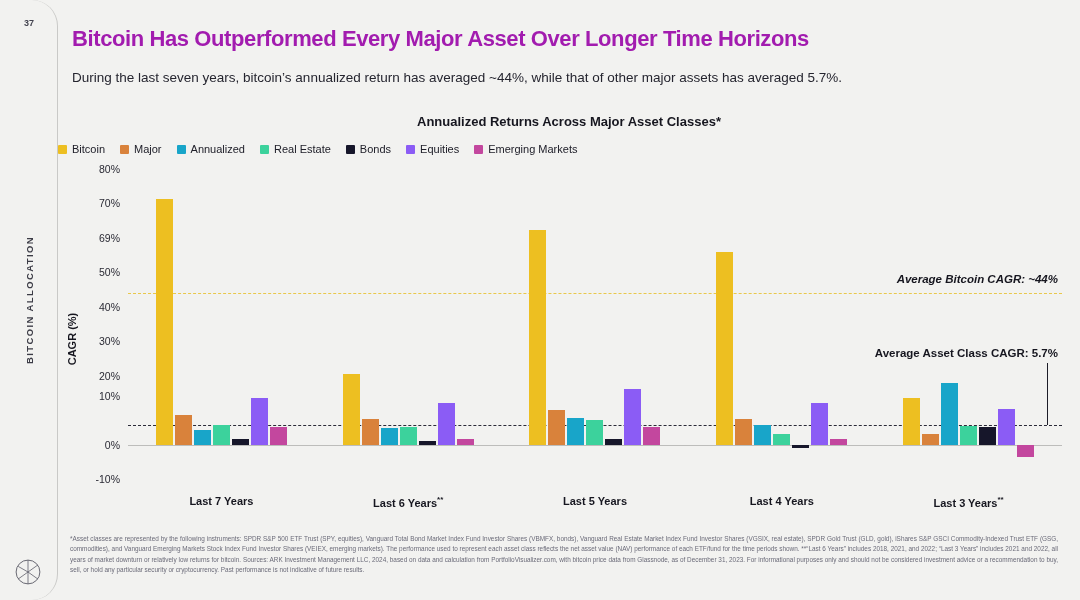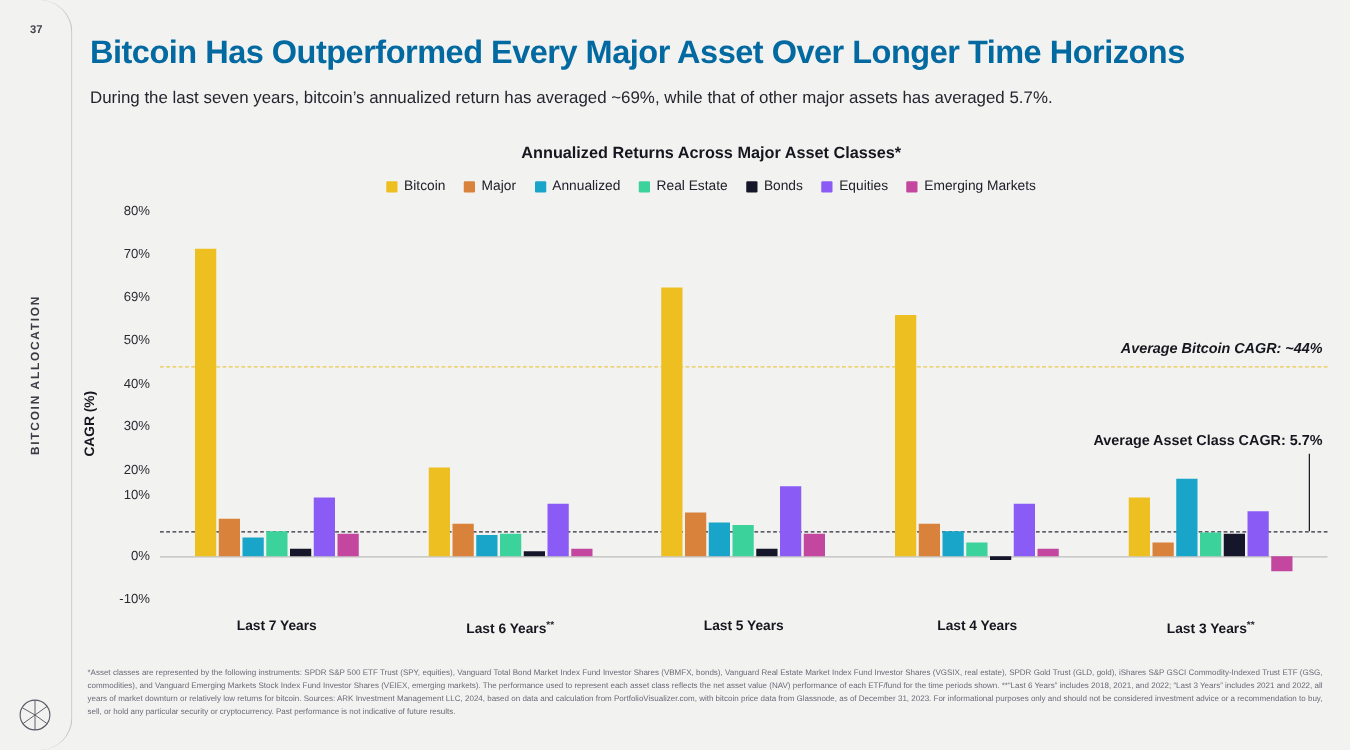--- a/index.html
+++ b/index.html
@@ -44,24 +44,24 @@
     position: absolute;
     bottom: 14px; left: 14px;
     width: 28px; height: 28px;
   }
 
   
   #slide-title {
     position: absolute;
     left: 72px; top: 26px;
     width: 980px;
-    font-size: 26px;
+    font-size: 22px;
     font-weight: 800;
     letter-spacing: -0.4px;
-    color: #0369a1;
+    color: #a21caf;
   }
   #slide-subtitle {
     position: absolute;
     left: 72px; top: 70px;
     width: 980px;
     font-size: 13.5px;
     font-weight: 400;
     color: #25252f;
   }
 
@@ -75,21 +75,20 @@
     text-align: center;
     font-size: 13px;
     font-weight: 800;
     color: #16161f;
     margin-top: 6px;
   }
 
   
   #legend {
     display: flex;
-    justify-content: center;
     align-items: center;
     gap: 15px;
     margin-top: 14px;
   }
   .legend-item { display: flex; align-items: center; gap: 5px; }
   .legend-swatch { width: 9px; height: 9px; border-radius: 1px; }
   .legend-label { font-size: 11px; color: #20202a; font-weight: 500; }
 
   
   #plot-wrap {
@@ -195,21 +194,21 @@
 <div id="left-rail">
   <div id="page-number">37</div>
   <div id="rail-label">BITCOIN ALLOCATION</div>
   <svg id="ark-logo" viewBox="0 0 40 40">
     <circle cx="20" cy="20" r="17" fill="none" stroke="#5a5a66" stroke-width="1.3"></circle>
     <path d="M20 3 L20 37 M20 20 L34 10 M20 20 L34 30 M20 20 L6 30 M6 12 L20 20" fill="none" stroke="#5a5a66" stroke-width="1.1"></path>
   </svg>
 </div>
 
 <div id="slide-title">Bitcoin Has Outperformed Every Major Asset Over Longer Time Horizons</div>
-<div id="slide-subtitle">During the last seven years, bitcoin’s annualized return has averaged ~69%, while that of other major assets has averaged 5.7%.</div>
+<div id="slide-subtitle">During the last seven years, bitcoin’s annualized return has averaged ~44%, while that of other major assets has averaged 5.7%.</div>
 
 <div id="chart-block">
 
   <div id="chart-title">Annualized Returns Across Major Asset Classes*</div>
 
   <div id="legend">
       <div class="legend-item">
         <span class="legend-swatch" style="background: rgb(237, 191, 33);"></span>
         <span class="legend-label">Bitcoin</span>
       </div>

